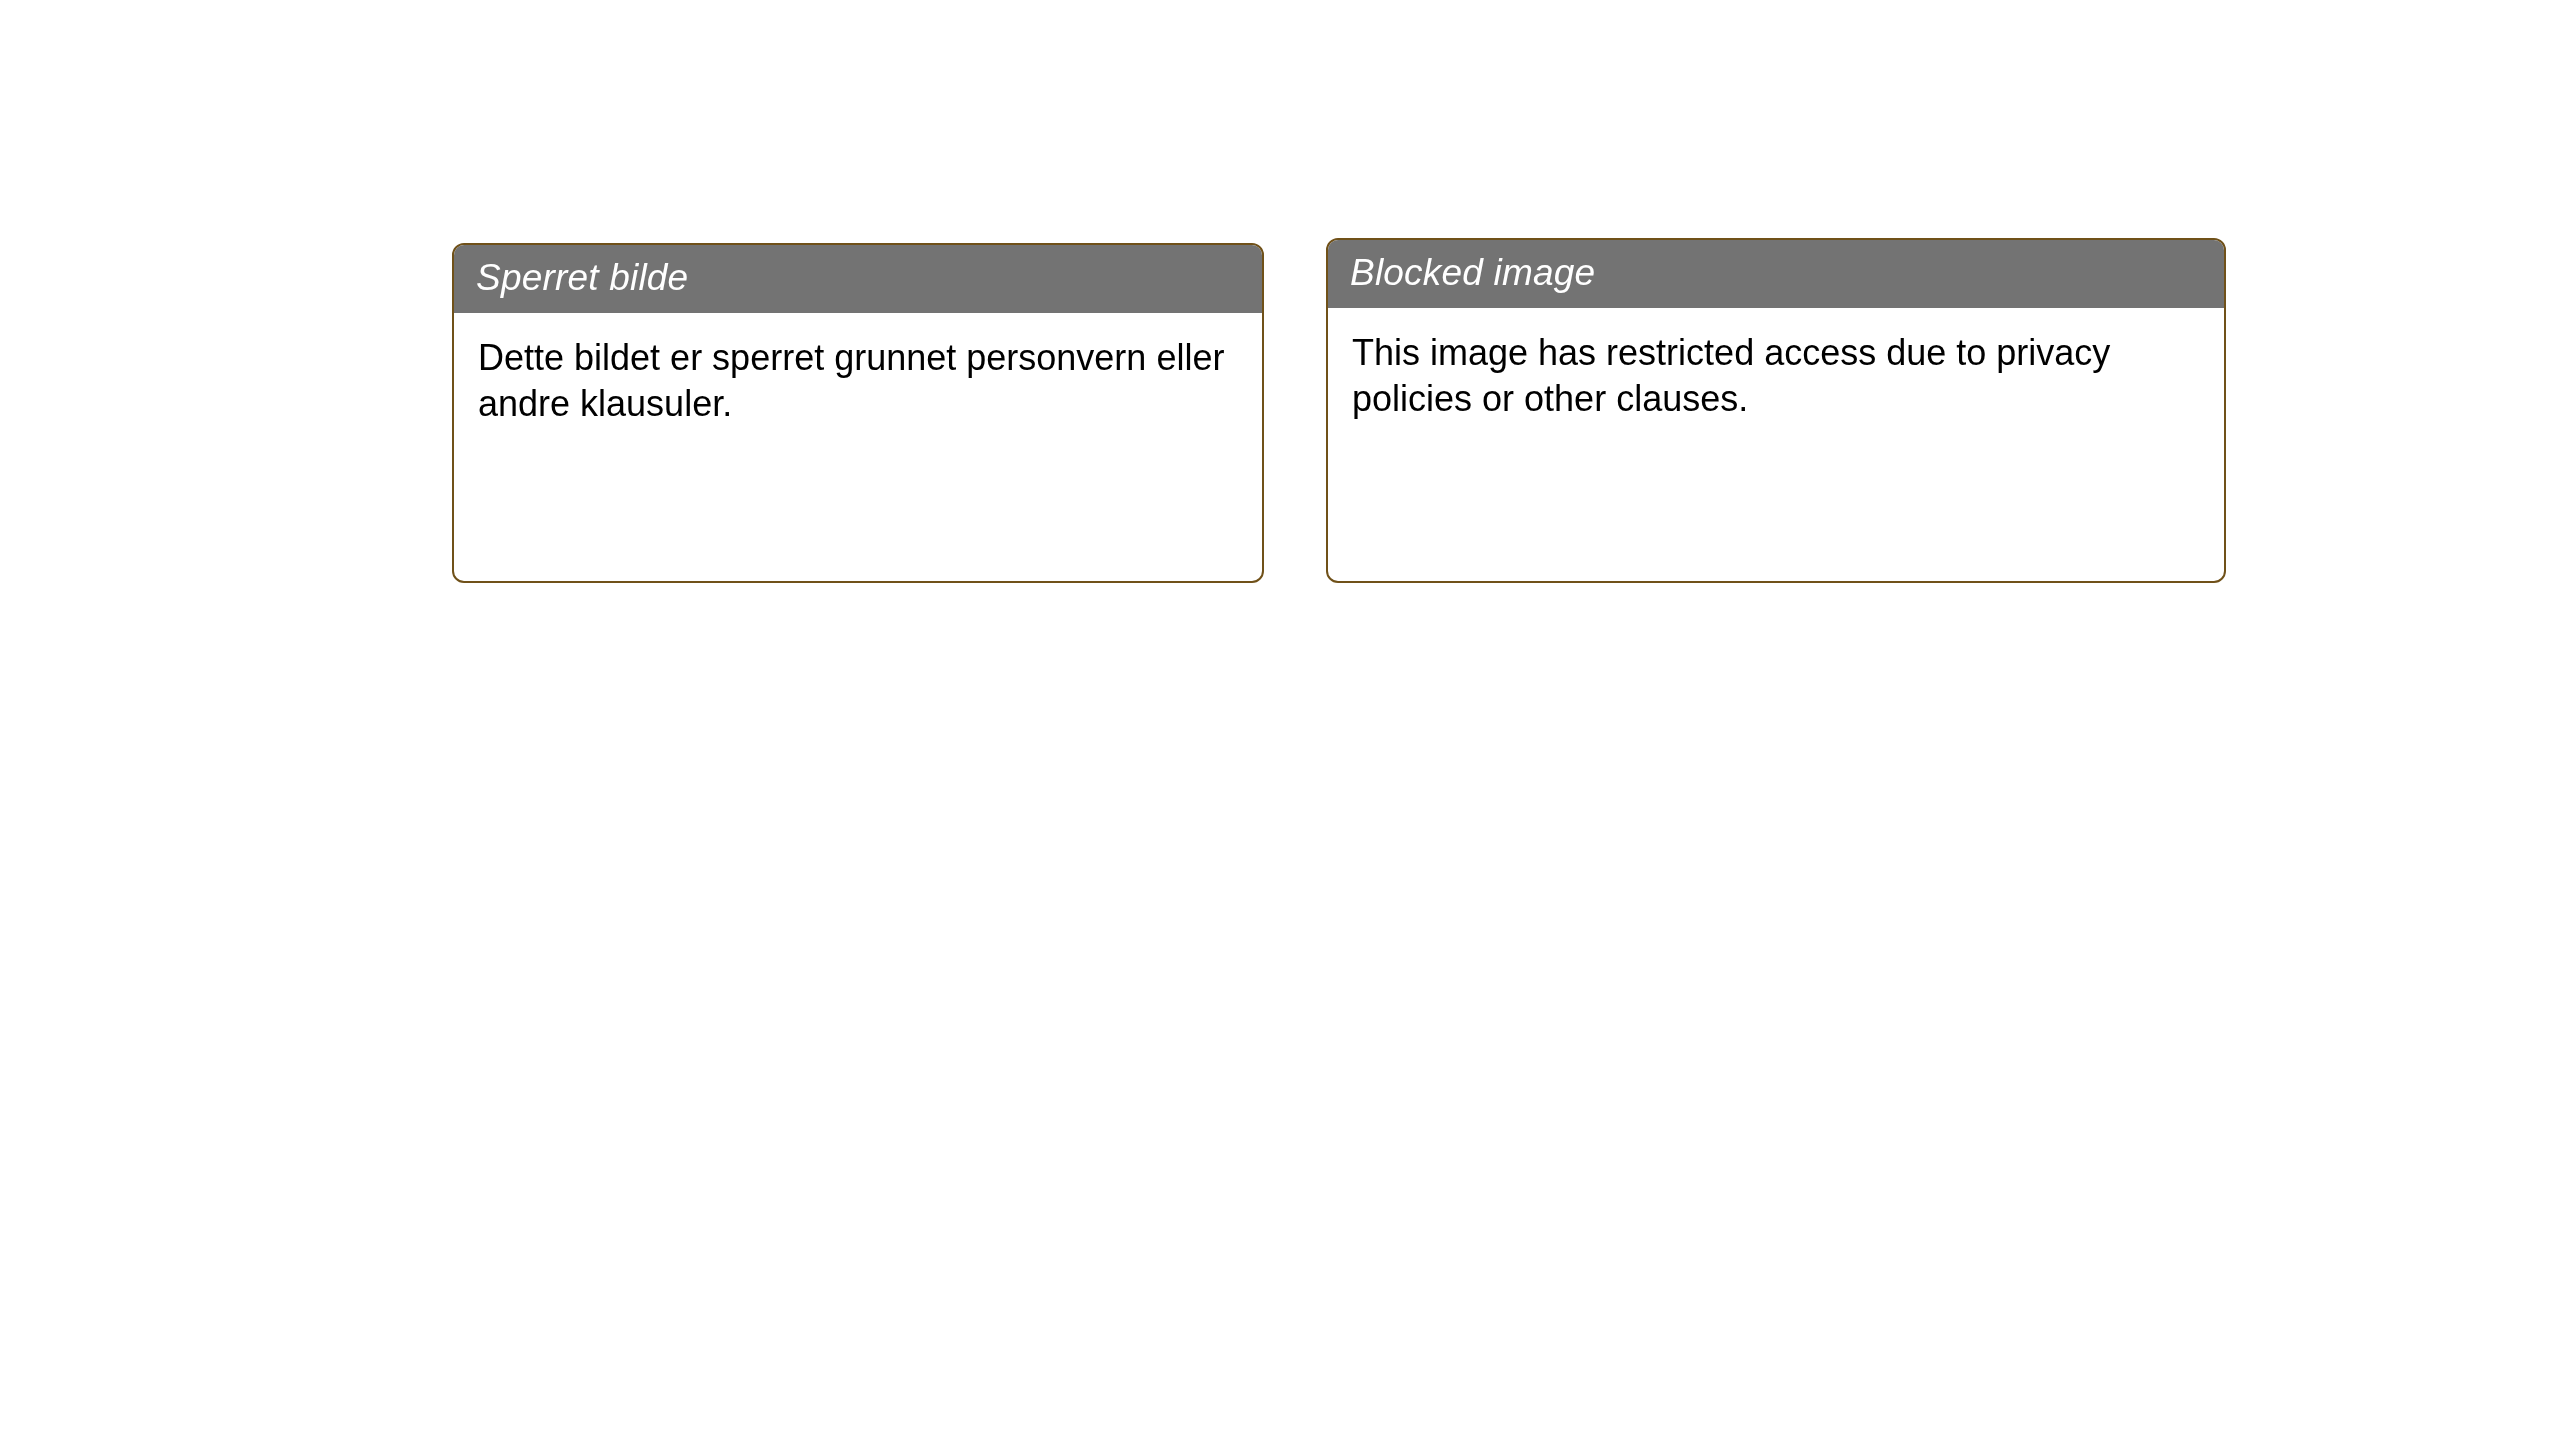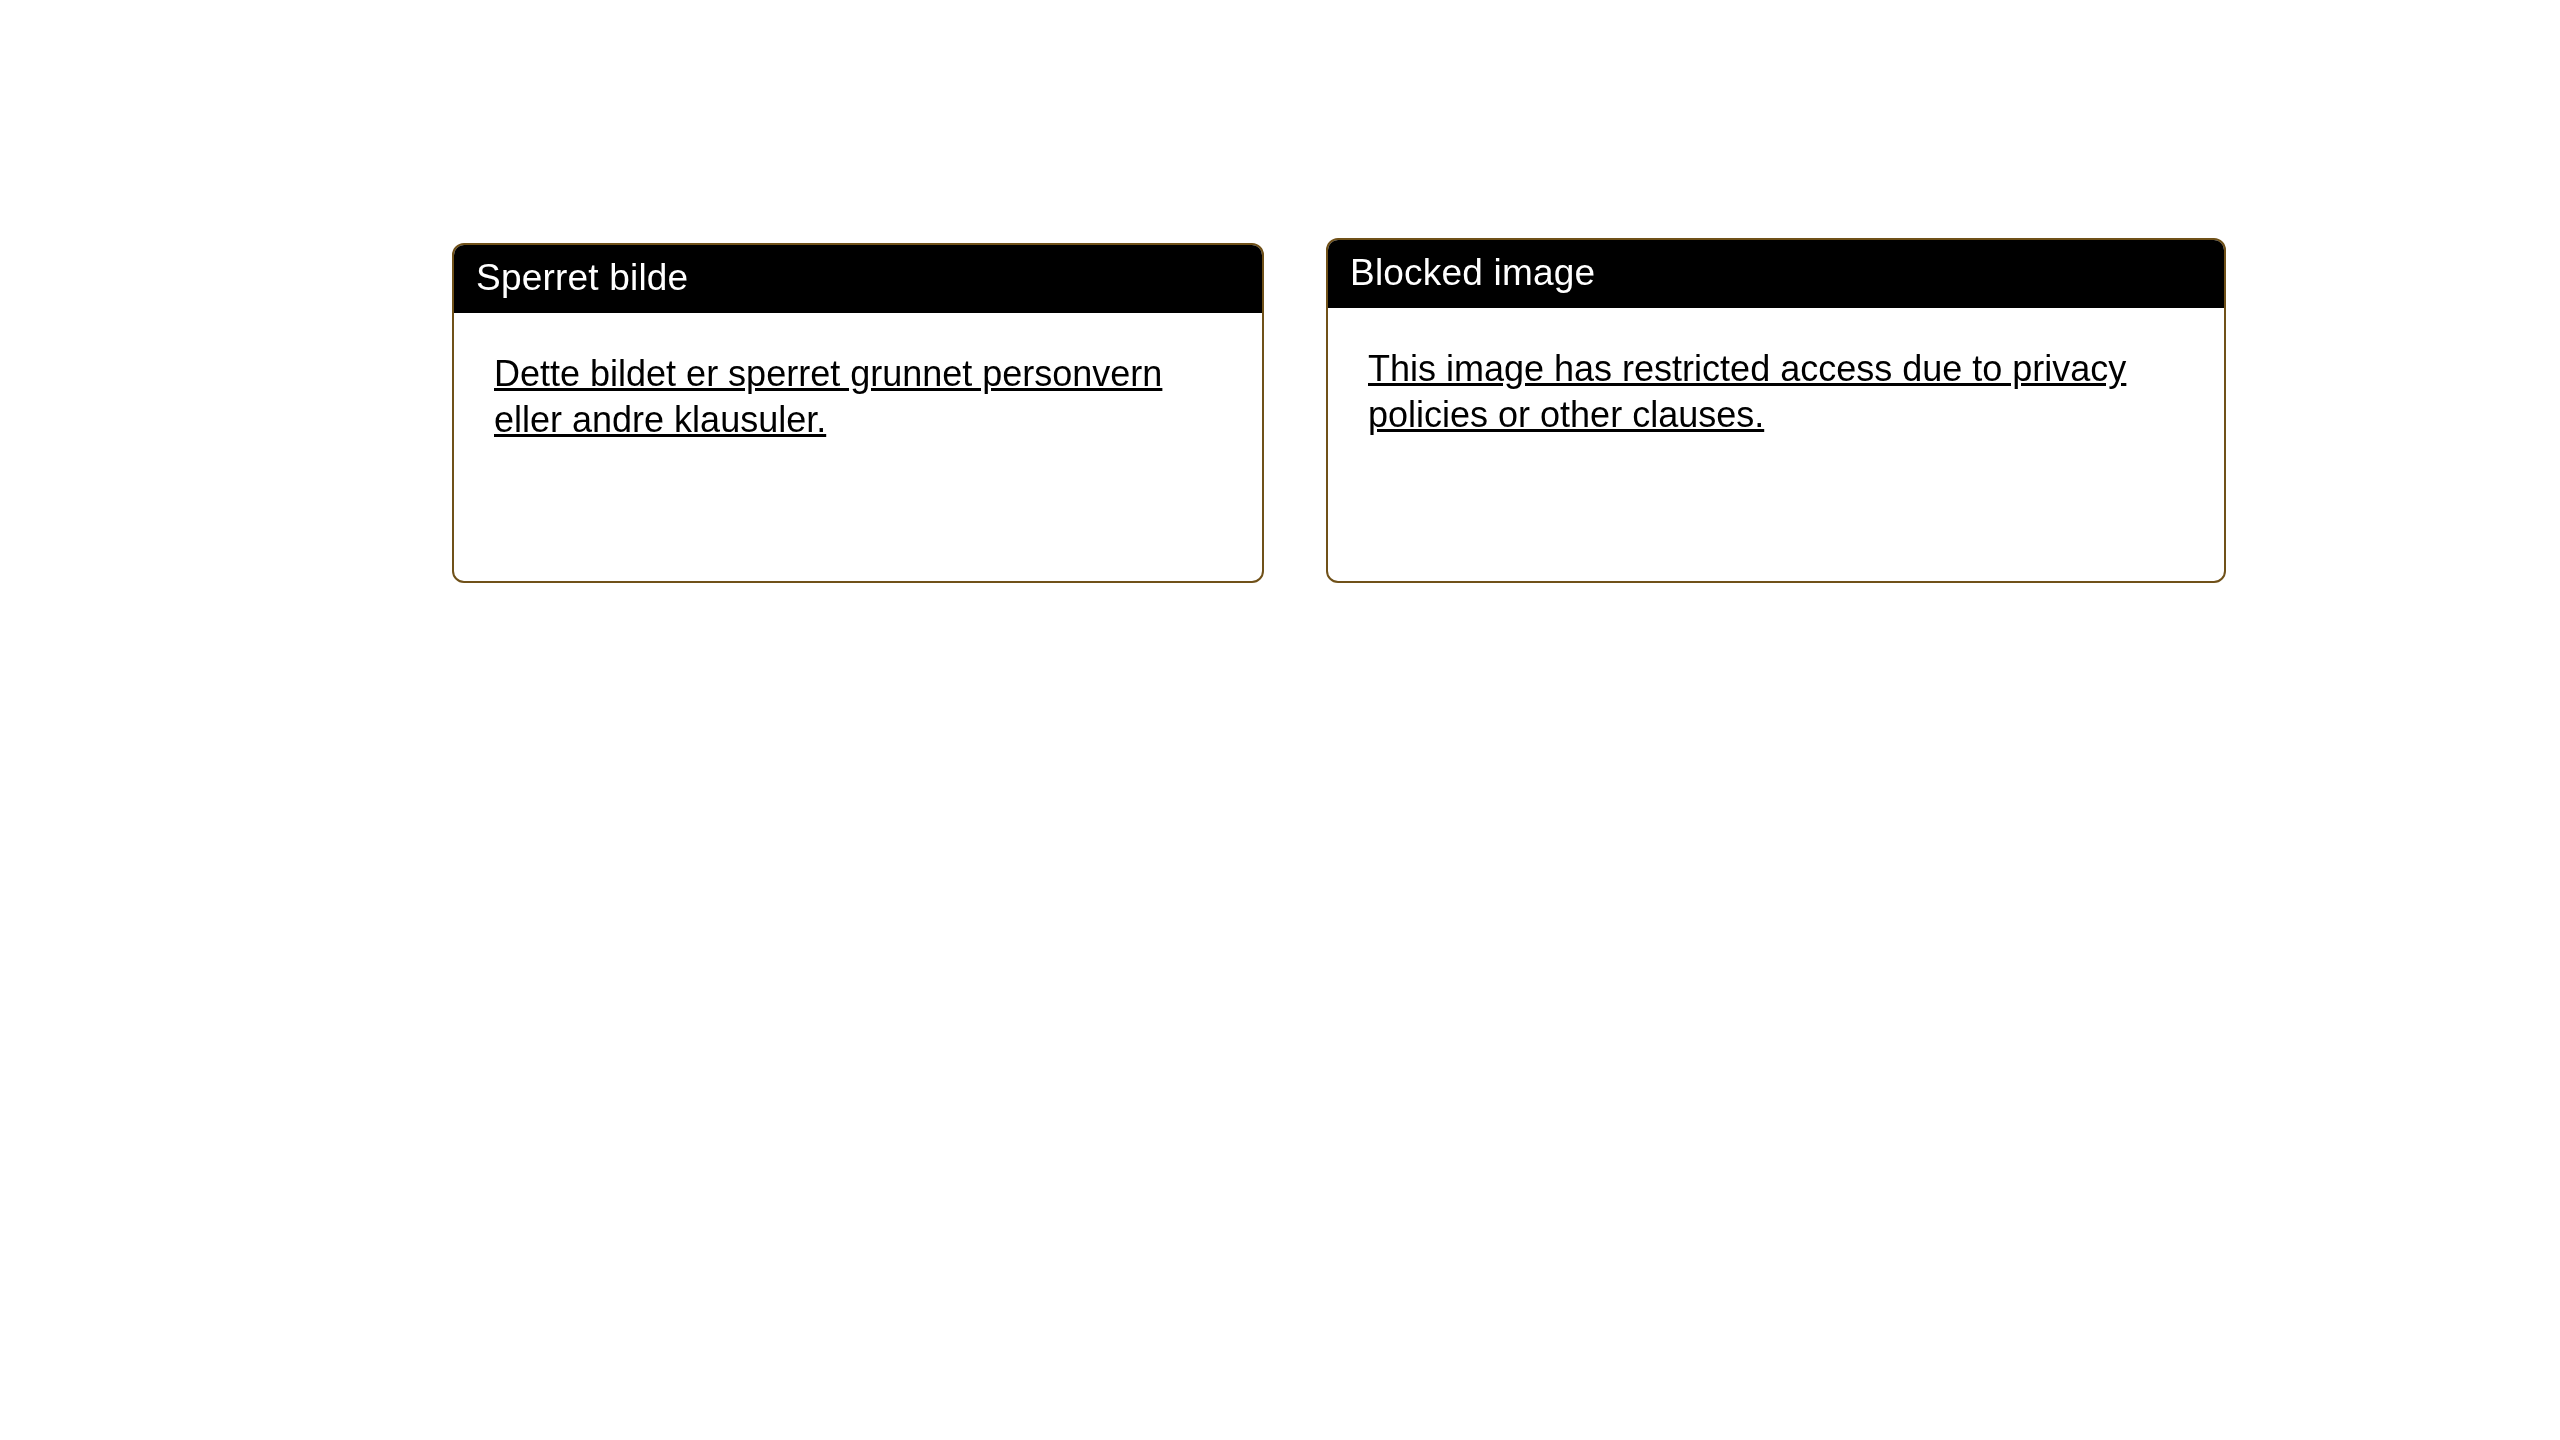--- a/index.html
+++ b/index.html
@@ -26,40 +26,40 @@
     position: absolute;
     box-sizing: border-box;
     background: #ffffff;
     border: 2px solid #705119;
     border-radius: 12px;
     overflow: hidden;
   }
 
   .notice-card .card-header {
     box-sizing: border-box;
-    background: #000000;
+    background: #737373;
     color: #ffffff;
     font-size: 37px;
     line-height: 1.0;
     letter-spacing: 0.2px;
     padding: 14px 22px 17px 22px;
     white-space: nowrap;
+    font-style: italic;
   }
 
   .notice-card .card-body {
     box-sizing: border-box;
     padding: 22px 22px 22px 24px;
     color: #000000;
     font-size: 36px;
     line-height: 1.28;
   }
 
   .notice-card .card-body p {
-    margin: 16px;
-    text-decoration: underline;
+    margin: 0;
   }
 
   
   #card-blocked-image-no {
     left: 452px;
     top: 243px;
     width: 812px;
     height: 340px;
   }
 

